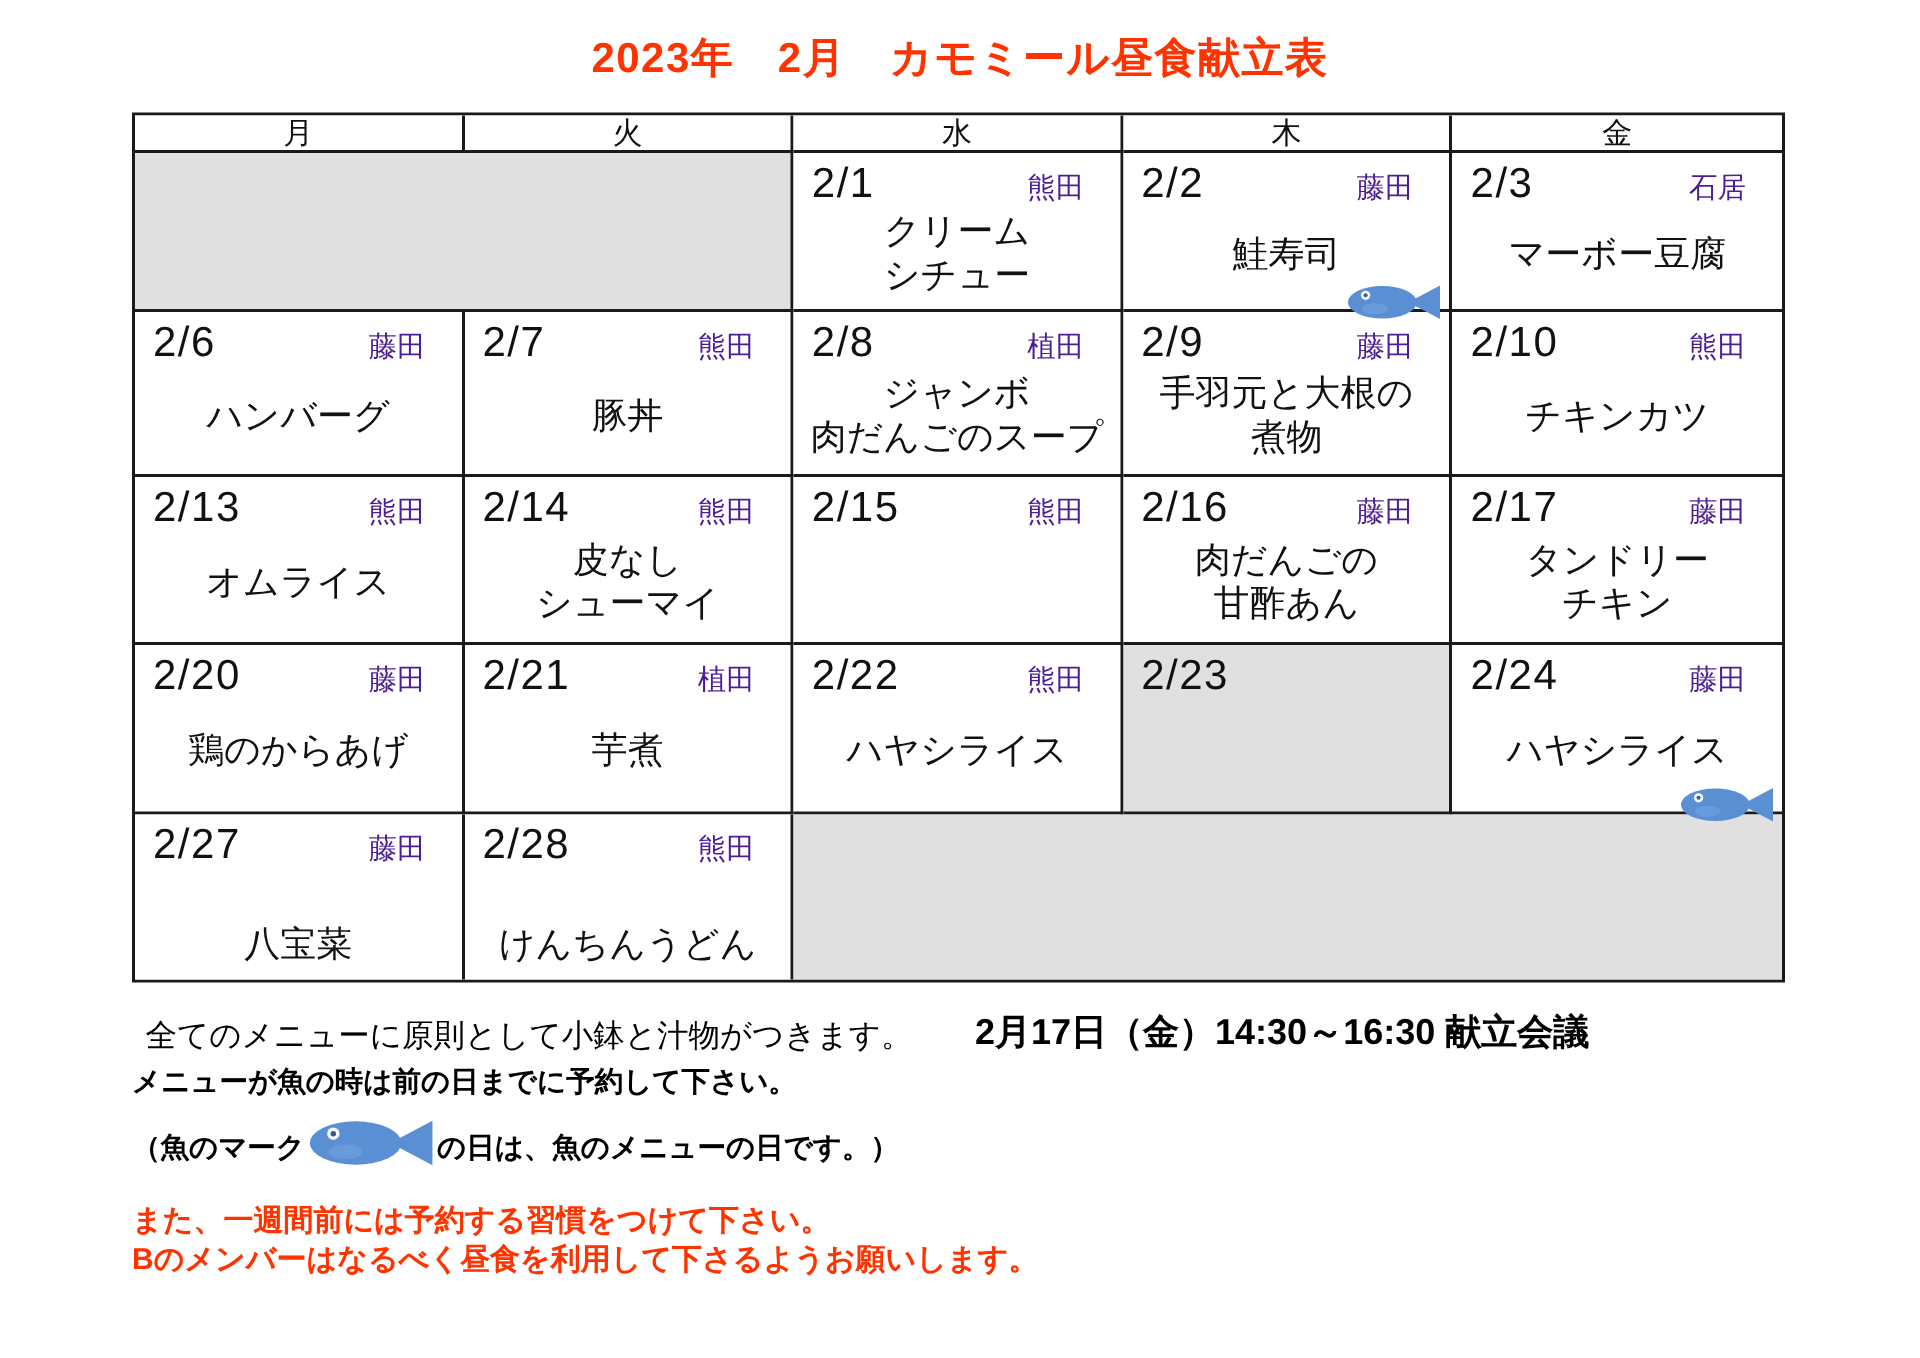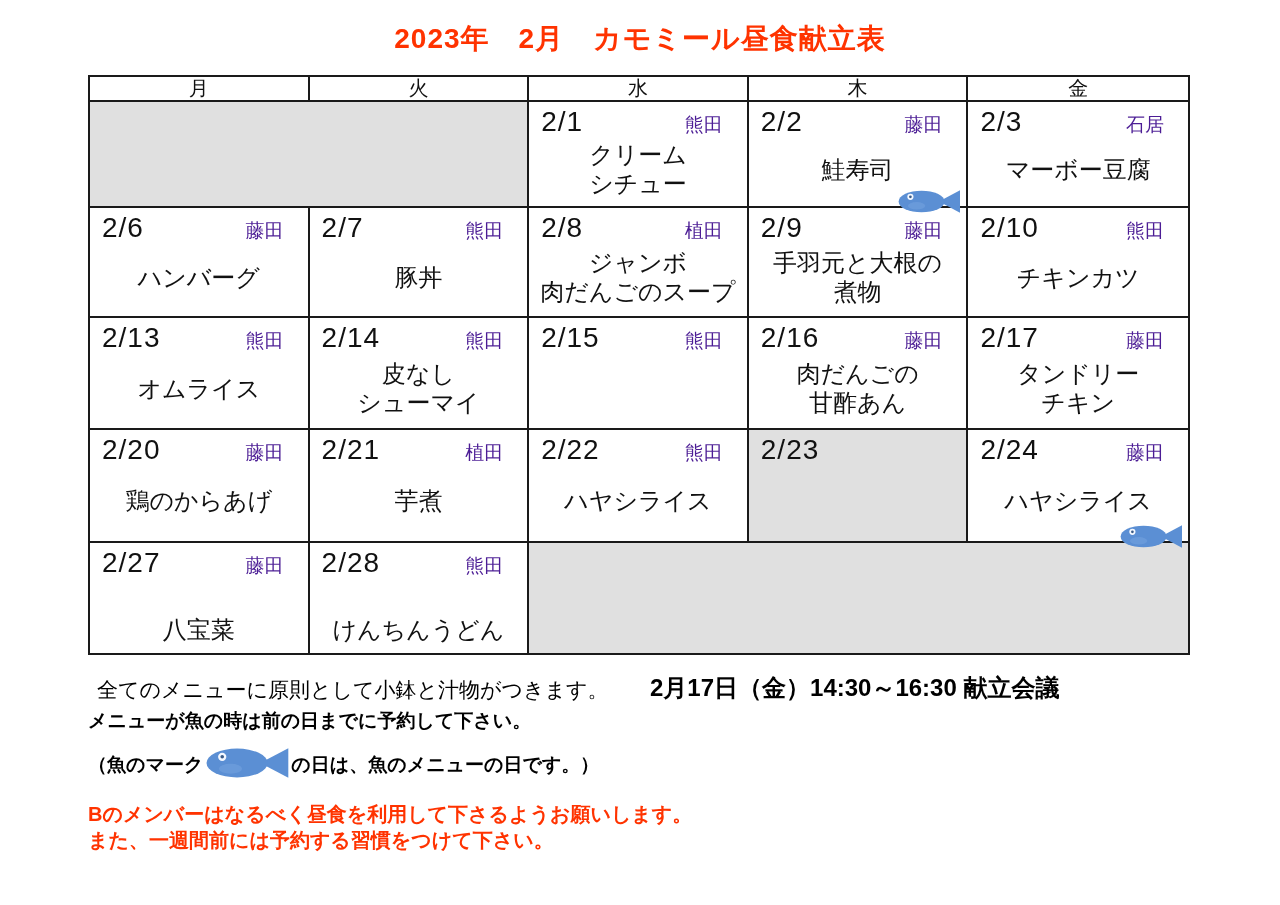--- a/index.html
+++ b/index.html
@@ -291,17 +291,17 @@
     <path d="M66 23 L100 5 L100 41 Z" fill="#5b8fd4"></path>
     <ellipse cx="38" cy="23" rx="37" ry="17.5" fill="#5b8fd4"></ellipse>
     <ellipse cx="30" cy="30" rx="14" ry="6" fill="#6f9edd" opacity="0.7"></ellipse>
     <circle cx="20" cy="15.5" r="5" fill="#f4f8ff"></circle>
     <circle cx="20" cy="15.5" r="2.2" fill="#3a5a86"></circle>
   </svg></span>
     <span>の日は、魚のメニューの日です。）</span>
   </div>
 
   <div class="warnings">
+    <div>また、一週間前には予約する習慣をつけて下さい。</div>
     <div>Bのメンバーはなるべく昼食を利用して下さるようお願いします。</div>
-    <div>また、一週間前には予約する習慣をつけて下さい。</div>
   </div>
 
 </div>
 
 </body></html>

